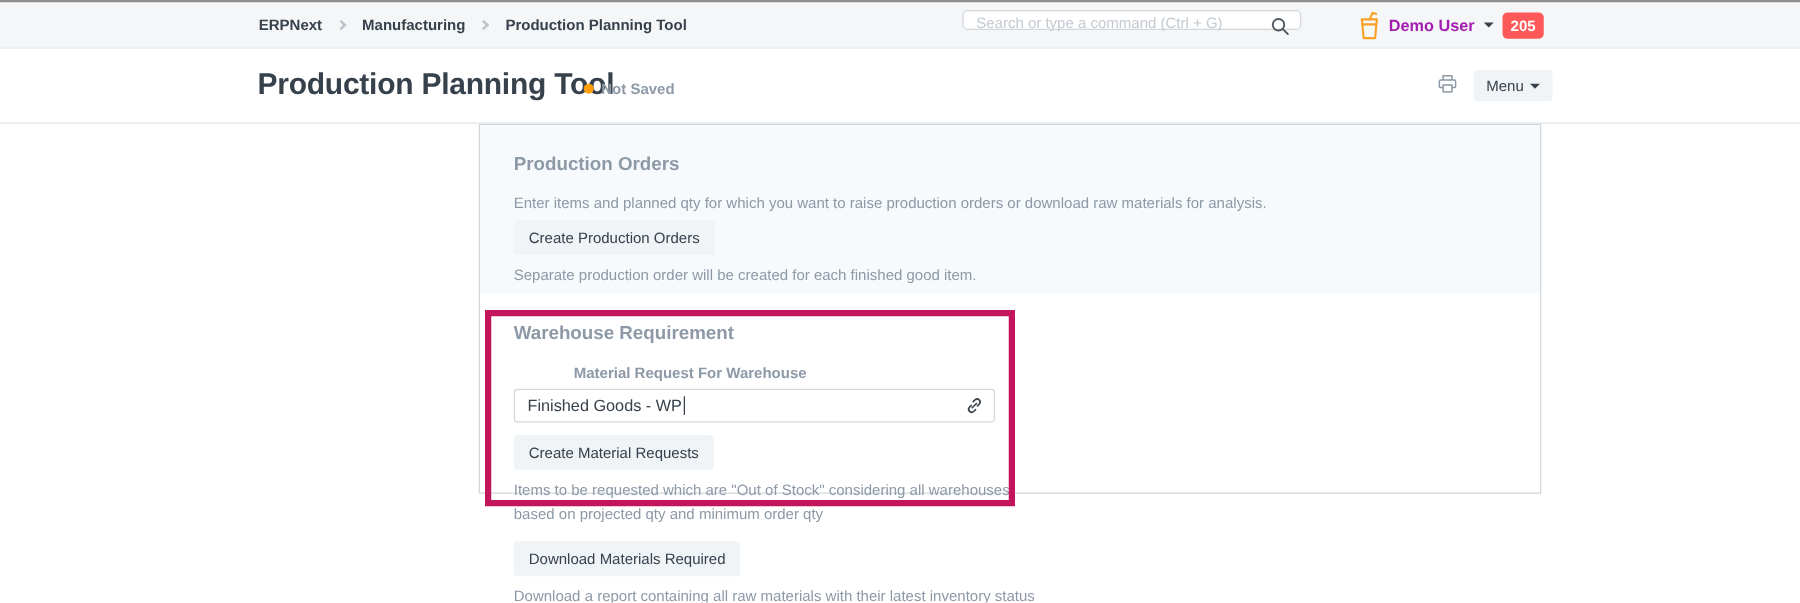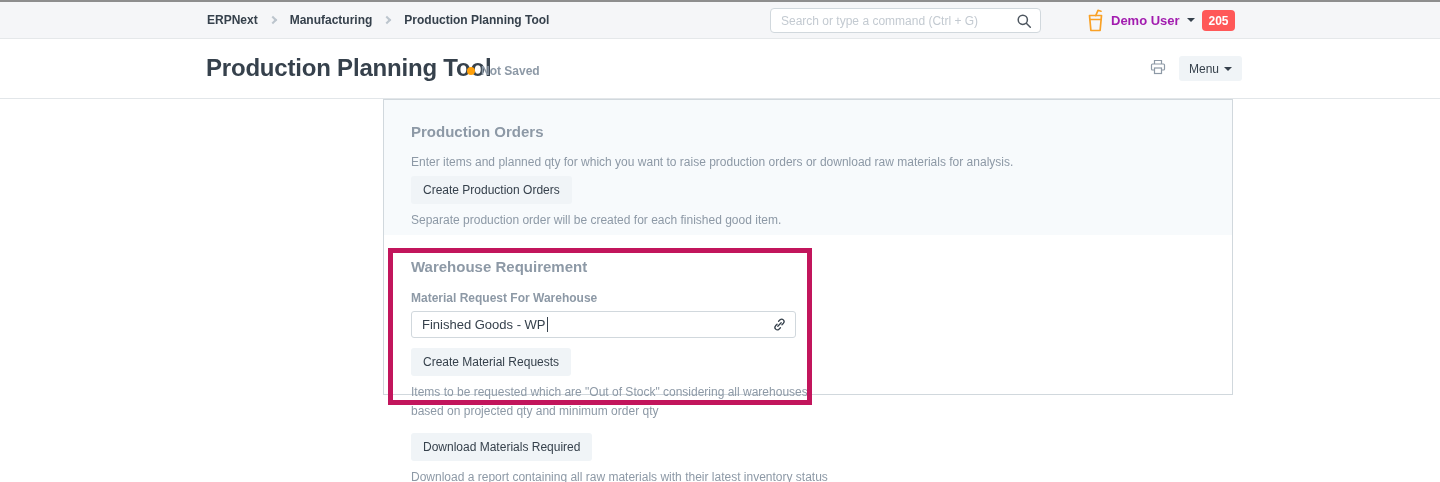--- a/index.html
+++ b/index.html
@@ -9,21 +9,21 @@
 
   
   .top-strip { position:absolute; left:0; top:0; width:100%; height:2px; background:#8e8e8e; }
   .navbar { position:absolute; left:0; top:2px; width:100%; height:37px;
             background:#f5f6f8; border-bottom:1px solid #e5e8ea; }
   .breadcrumb { position:absolute; left:207px; top:0; height:36px; display:flex; align-items:center;
                 font-size:12px; font-weight:bold; color:#36414c; }
   .crumb { cursor:pointer; white-space:nowrap; }
   .crumb-sep { width:6px; height:6px; border-top:2px solid #bcc5cd; border-right:2px solid #bcc5cd;
                transform:rotate(45deg); margin:0 14px 0 12px; }
-  .search-wrap { position:absolute; left:770px; top:6px; width:271px; height:25px;
+  .search-wrap { position:absolute; left:770px; top:6px; width:271px; height:16px;
                  background:#fff; border:1px solid #d1d8dd; border-radius:4px; }
   .search-input { width:100%; height:100%; border:none; outline:none; background:transparent;
                   padding:0 30px 0 10px; font-size:12px; color:#36414c; font-family:inherit; }
   .search-input::placeholder { color:#c3cad1; }
   .search-icon { position:absolute; right:8px; top:4px; cursor:pointer; }
   .avatar-wrap { position:absolute; left:1086px; top:7px; cursor:pointer; }
   .user-menu { position:absolute; left:1111px; top:0; height:36px; display:flex; align-items:center;
                gap:7px; cursor:pointer; }
   .user-name { font-size:13px; font-weight:bold; color:#a21caf; }
   .caret-down { width:0; height:0; border-left:4px solid transparent; border-right:4px solid transparent;
@@ -51,21 +51,21 @@
   .section { padding:23px 27px 0; }
   .section.shaded { background:#f7fafc; height:135px; }
   .section-heading { font-size:15px; font-weight:bold; color:#8d99a6; }
   .desc { font-size:12px; color:#8d99a6; line-height:1.45; }
   .desc.nowrap { white-space:nowrap; }
   .mt-desc1 { margin-top:14px; }
   .btn { display:inline-block; background:#f0f4f7; color:#36414c; font-size:12px; font-family:inherit;
          padding:7px 12px; border:none; border-radius:3px; cursor:pointer; white-space:nowrap; }
   .btn-row1 { margin-top:5px; }
   .note1 { margin-top:8px; }
-  .field-label { margin-top:16px; font-size:12px; font-weight:bold; color:#8d99a6; }
+  .field-label { margin-top:16px; font-size:12px; font-weight:bold; color:#8d99a6;margin-left:48px; }
   .fake-input { margin-top:6px; position:relative; width:385px; height:27px; background:#fff;
                 border:1px solid #d1d8dd; border-radius:3px; display:flex; align-items:center;
                 padding:0 30px 0 10px; font-size:13px; color:#36414c; cursor:text; }
   .text-cursor { width:1px; height:15px; background:#36414c; margin-left:1px; }
   .link-icon { position:absolute; right:8px; top:5px; cursor:pointer; }
   .btn-row2 { margin-top:10px; }
   .note2 { margin-top:7px; line-height:1.55; }
   .btn-row3 { margin-top:13px; }
   .note3 { margin-top:8px; }
 

